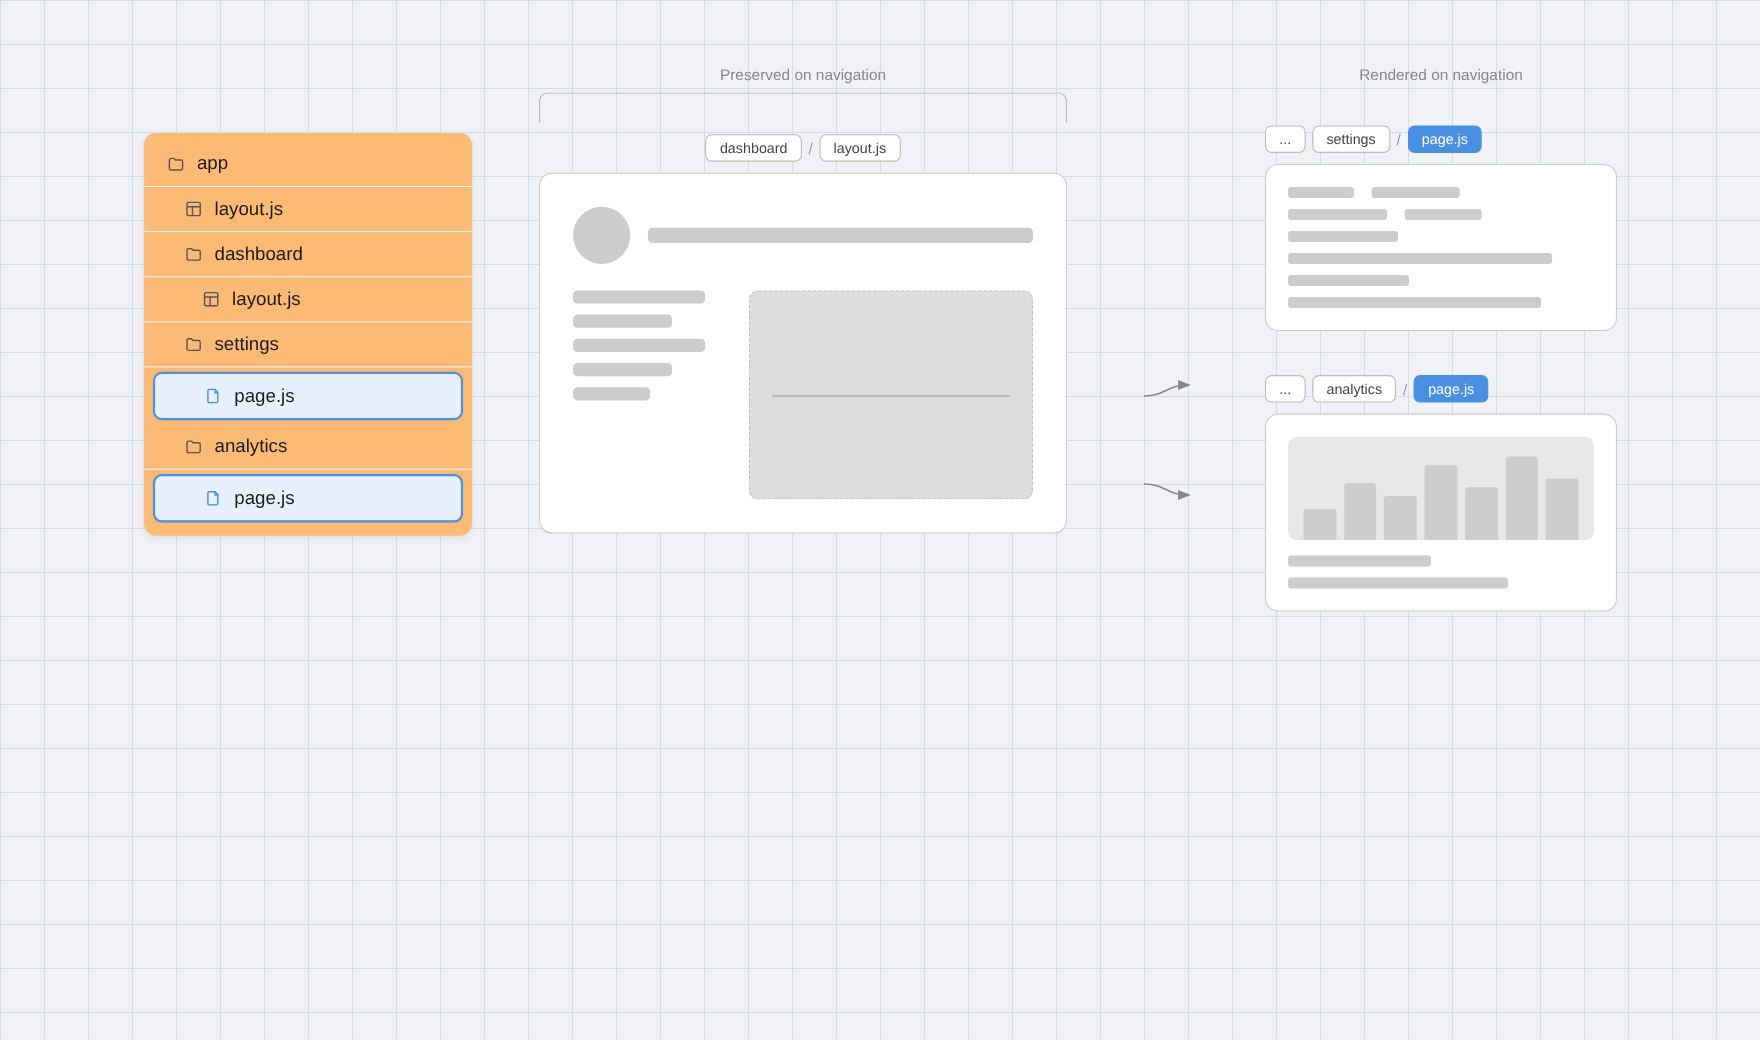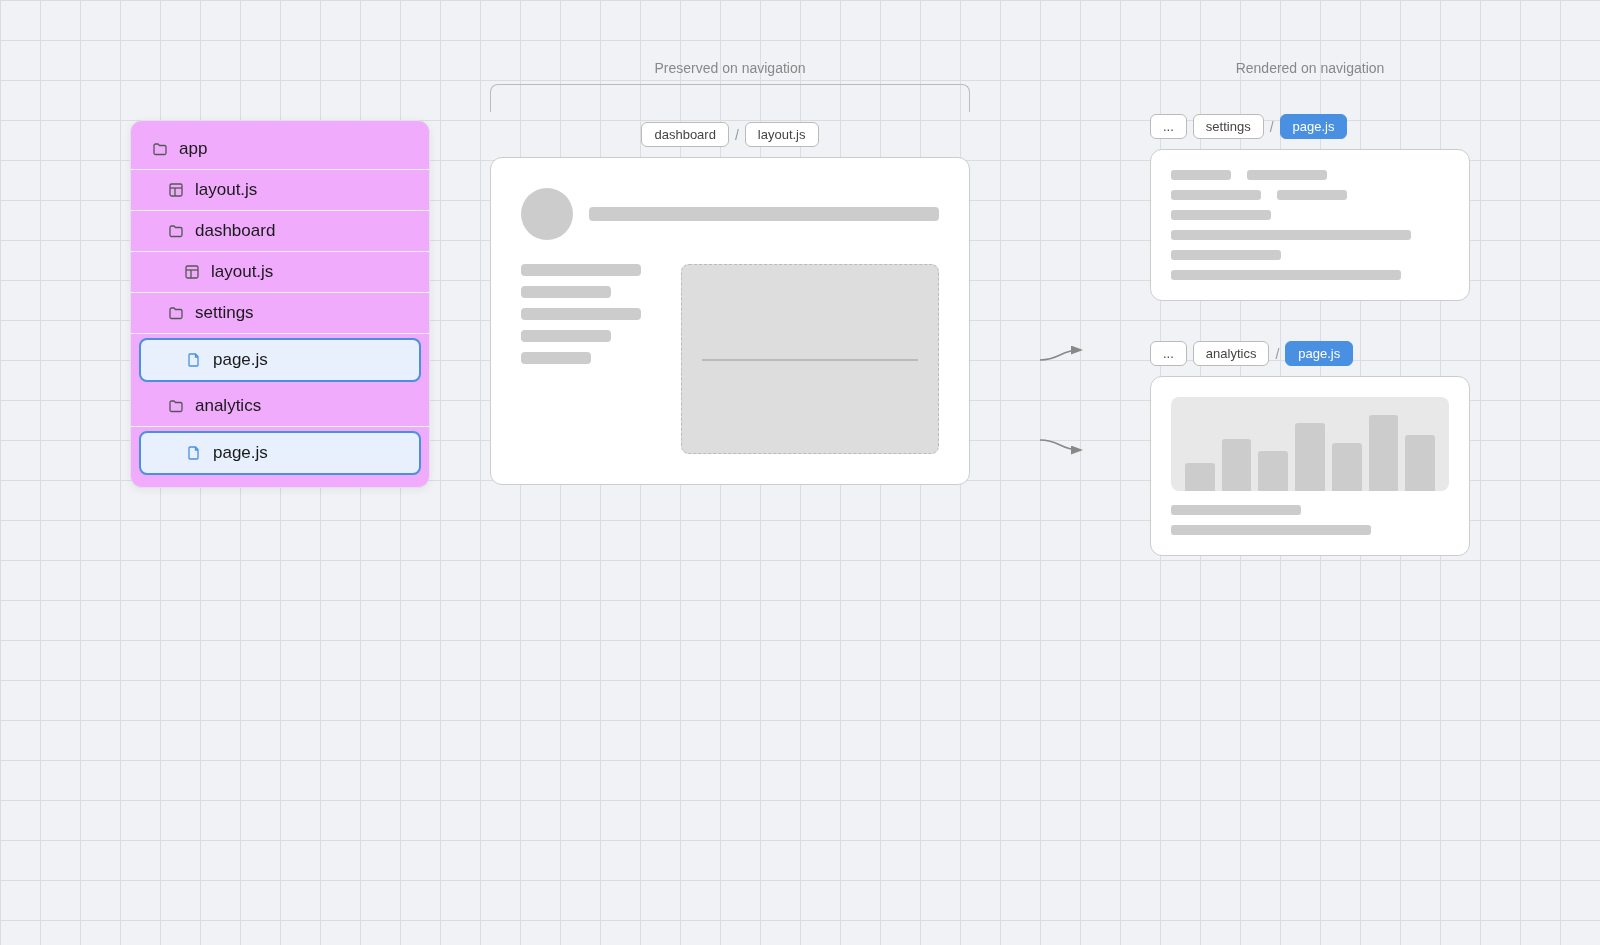--- a/index.html
+++ b/index.html
@@ -22,21 +22,21 @@
       align-items: flex-start;
       justify-content: center;
       width: 100%;
       height: 100%;
       padding: 60px 80px;
       gap: 60px;
     }
 
     
     .file-tree {
-      background: #f0abfc;
+      background: #fdba74;
       border-radius: 12px;
       border: 1px solid #e0e3e8;
       padding: 8px 0;
       min-width: 300px;
       margin-top: 60px;
       box-shadow: 0 2px 8px rgba(0,0,0,0.06);
     }
 
     .tree-item {
       display: flex;

